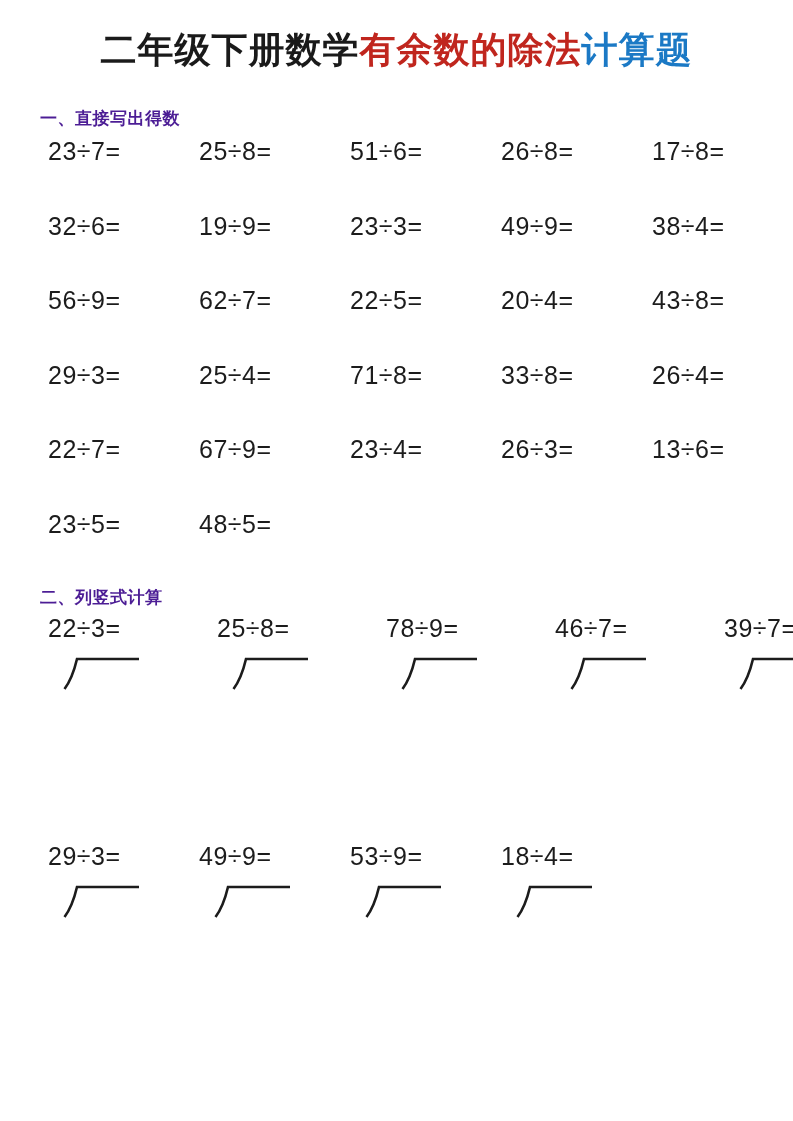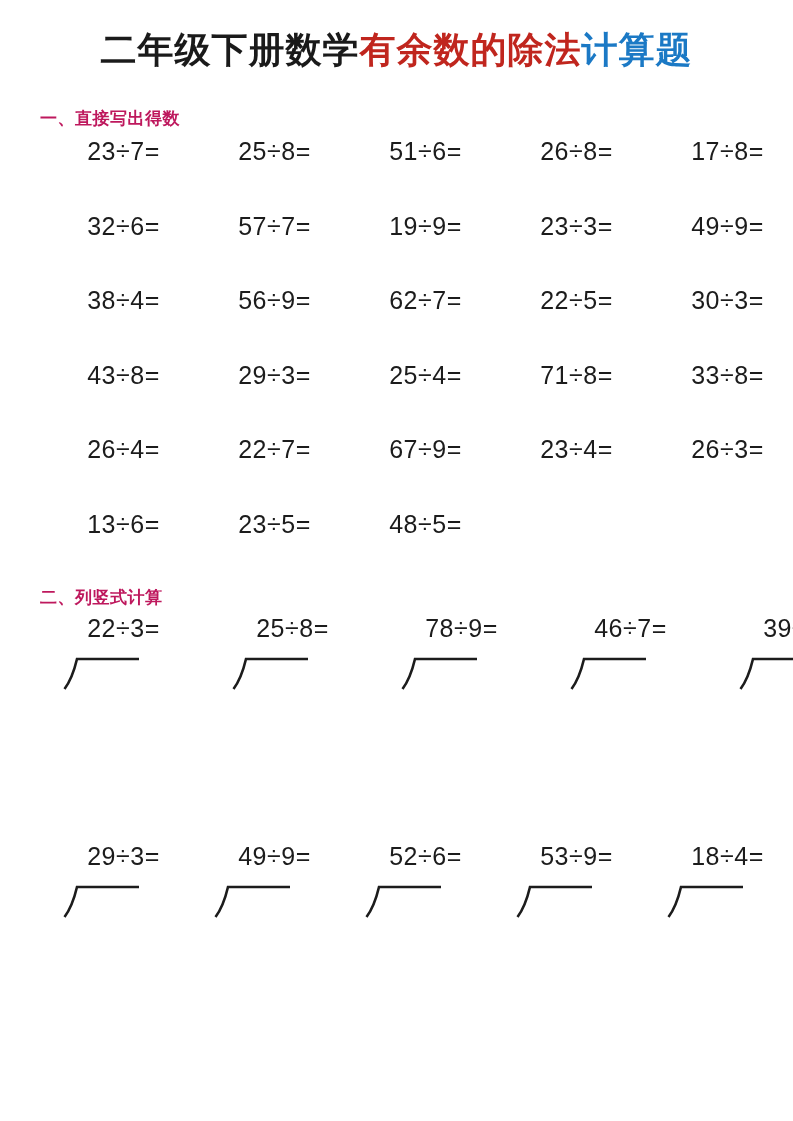--- a/index.html
+++ b/index.html
@@ -30,21 +30,21 @@
   }
   .t-black { color: var(--title-black, #1a1a1a); }
   .t-red   { color: var(--title-red, #c0261e); }
   .t-blue  { color: var(--title-blue, #1b79c5); }
 
   .s-heading {
     position: absolute;
     left: 40px;
     font-size: 17px;
     font-weight: 700;
-    color: #be185d;
+    color: #4c1d95;
     letter-spacing: 0.5px;
   }
   .s1 { top: 107px; }
   .s2 { top: 586px; }
 
   .grid {
     position: absolute;
     left: 48px;
     width: 700px;
     display: grid;
@@ -60,21 +60,20 @@
   .cell {
     display: block;
   }
   .prob {
     display: block;
     font-size: 25px;
     line-height: 1.05;
     color: #1c1c1c;
     letter-spacing: 0.5px;
     white-space: nowrap;
-    text-align: center;
   }
   .bracket {
     display: block;
     margin: 15px 0 0 13px;
   }
   .footer {
     position: absolute;
     top: 1076px;
     left: 0;
     width: 100%;
@@ -108,23 +107,20 @@
       <div class="cell">
         <span class="prob">26÷8=</span>
       </div>
       <div class="cell">
         <span class="prob">17÷8=</span>
       </div>
       <div class="cell">
         <span class="prob">32÷6=</span>
       </div>
       <div class="cell">
-        <span class="prob">57÷7=</span>
-      </div>
-      <div class="cell">
         <span class="prob">19÷9=</span>
       </div>
       <div class="cell">
         <span class="prob">23÷3=</span>
       </div>
       <div class="cell">
         <span class="prob">49÷9=</span>
       </div>
       <div class="cell">
         <span class="prob">38÷4=</span>
@@ -132,21 +128,21 @@
       <div class="cell">
         <span class="prob">56÷9=</span>
       </div>
       <div class="cell">
         <span class="prob">62÷7=</span>
       </div>
       <div class="cell">
         <span class="prob">22÷5=</span>
       </div>
       <div class="cell">
-        <span class="prob">30÷3=</span>
+        <span class="prob">20÷4=</span>
       </div>
       <div class="cell">
         <span class="prob">43÷8=</span>
       </div>
       <div class="cell">
         <span class="prob">29÷3=</span>
       </div>
       <div class="cell">
         <span class="prob">25÷4=</span>
       </div>
@@ -224,26 +220,20 @@
           <path d="M78 3 H16 C13.5 13.5 9.5 25 3.5 33" fill="none" stroke="#1c1c1c" stroke-width="2.6"></path>
         </svg>
       </div>
       <div class="cell">
         <span class="prob">49÷9=</span>
         <svg class="bracket" width="80" height="36" viewBox="0 0 80 36">
           <path d="M78 3 H16 C13.5 13.5 9.5 25 3.5 33" fill="none" stroke="#1c1c1c" stroke-width="2.6"></path>
         </svg>
       </div>
       <div class="cell">
-        <span class="prob">52÷6=</span>
-        <svg class="bracket" width="80" height="36" viewBox="0 0 80 36">
-          <path d="M78 3 H16 C13.5 13.5 9.5 25 3.5 33" fill="none" stroke="#1c1c1c" stroke-width="2.6"></path>
-        </svg>
-      </div>
-      <div class="cell">
         <span class="prob">53÷9=</span>
         <svg class="bracket" width="80" height="36" viewBox="0 0 80 36">
           <path d="M78 3 H16 C13.5 13.5 9.5 25 3.5 33" fill="none" stroke="#1c1c1c" stroke-width="2.6"></path>
         </svg>
       </div>
       <div class="cell">
         <span class="prob">18÷4=</span>
         <svg class="bracket" width="80" height="36" viewBox="0 0 80 36">
           <path d="M78 3 H16 C13.5 13.5 9.5 25 3.5 33" fill="none" stroke="#1c1c1c" stroke-width="2.6"></path>
         </svg>

